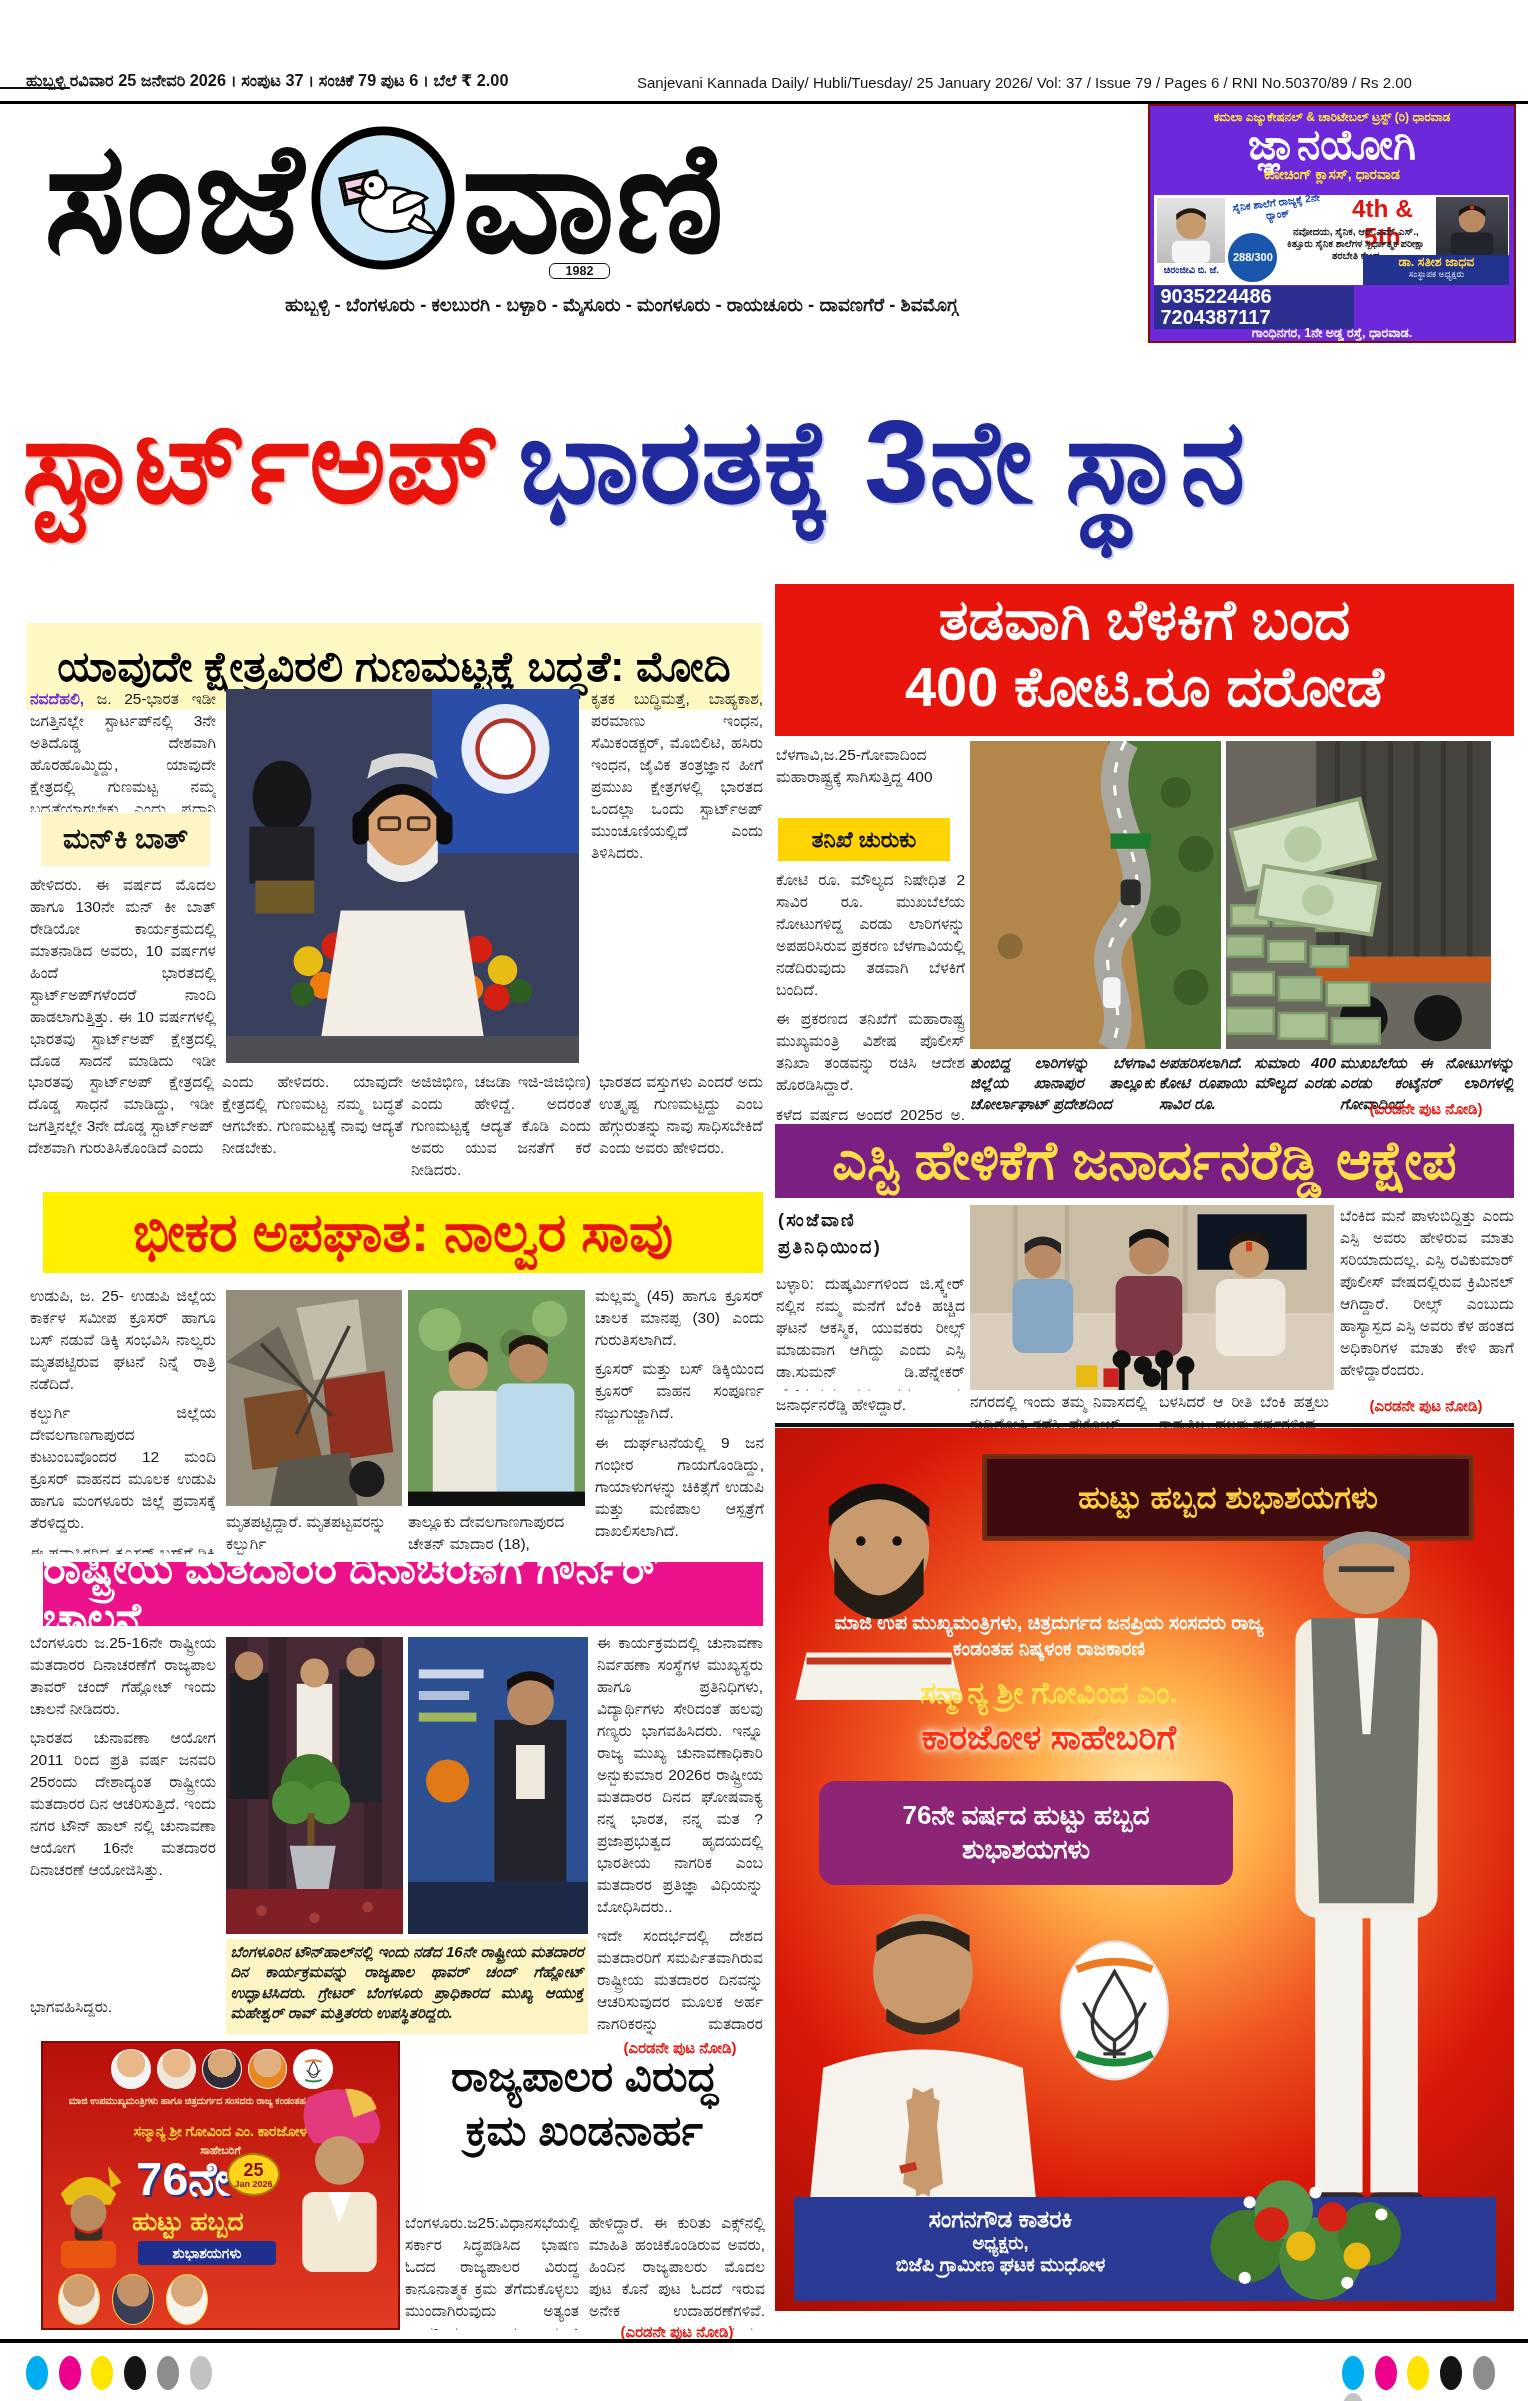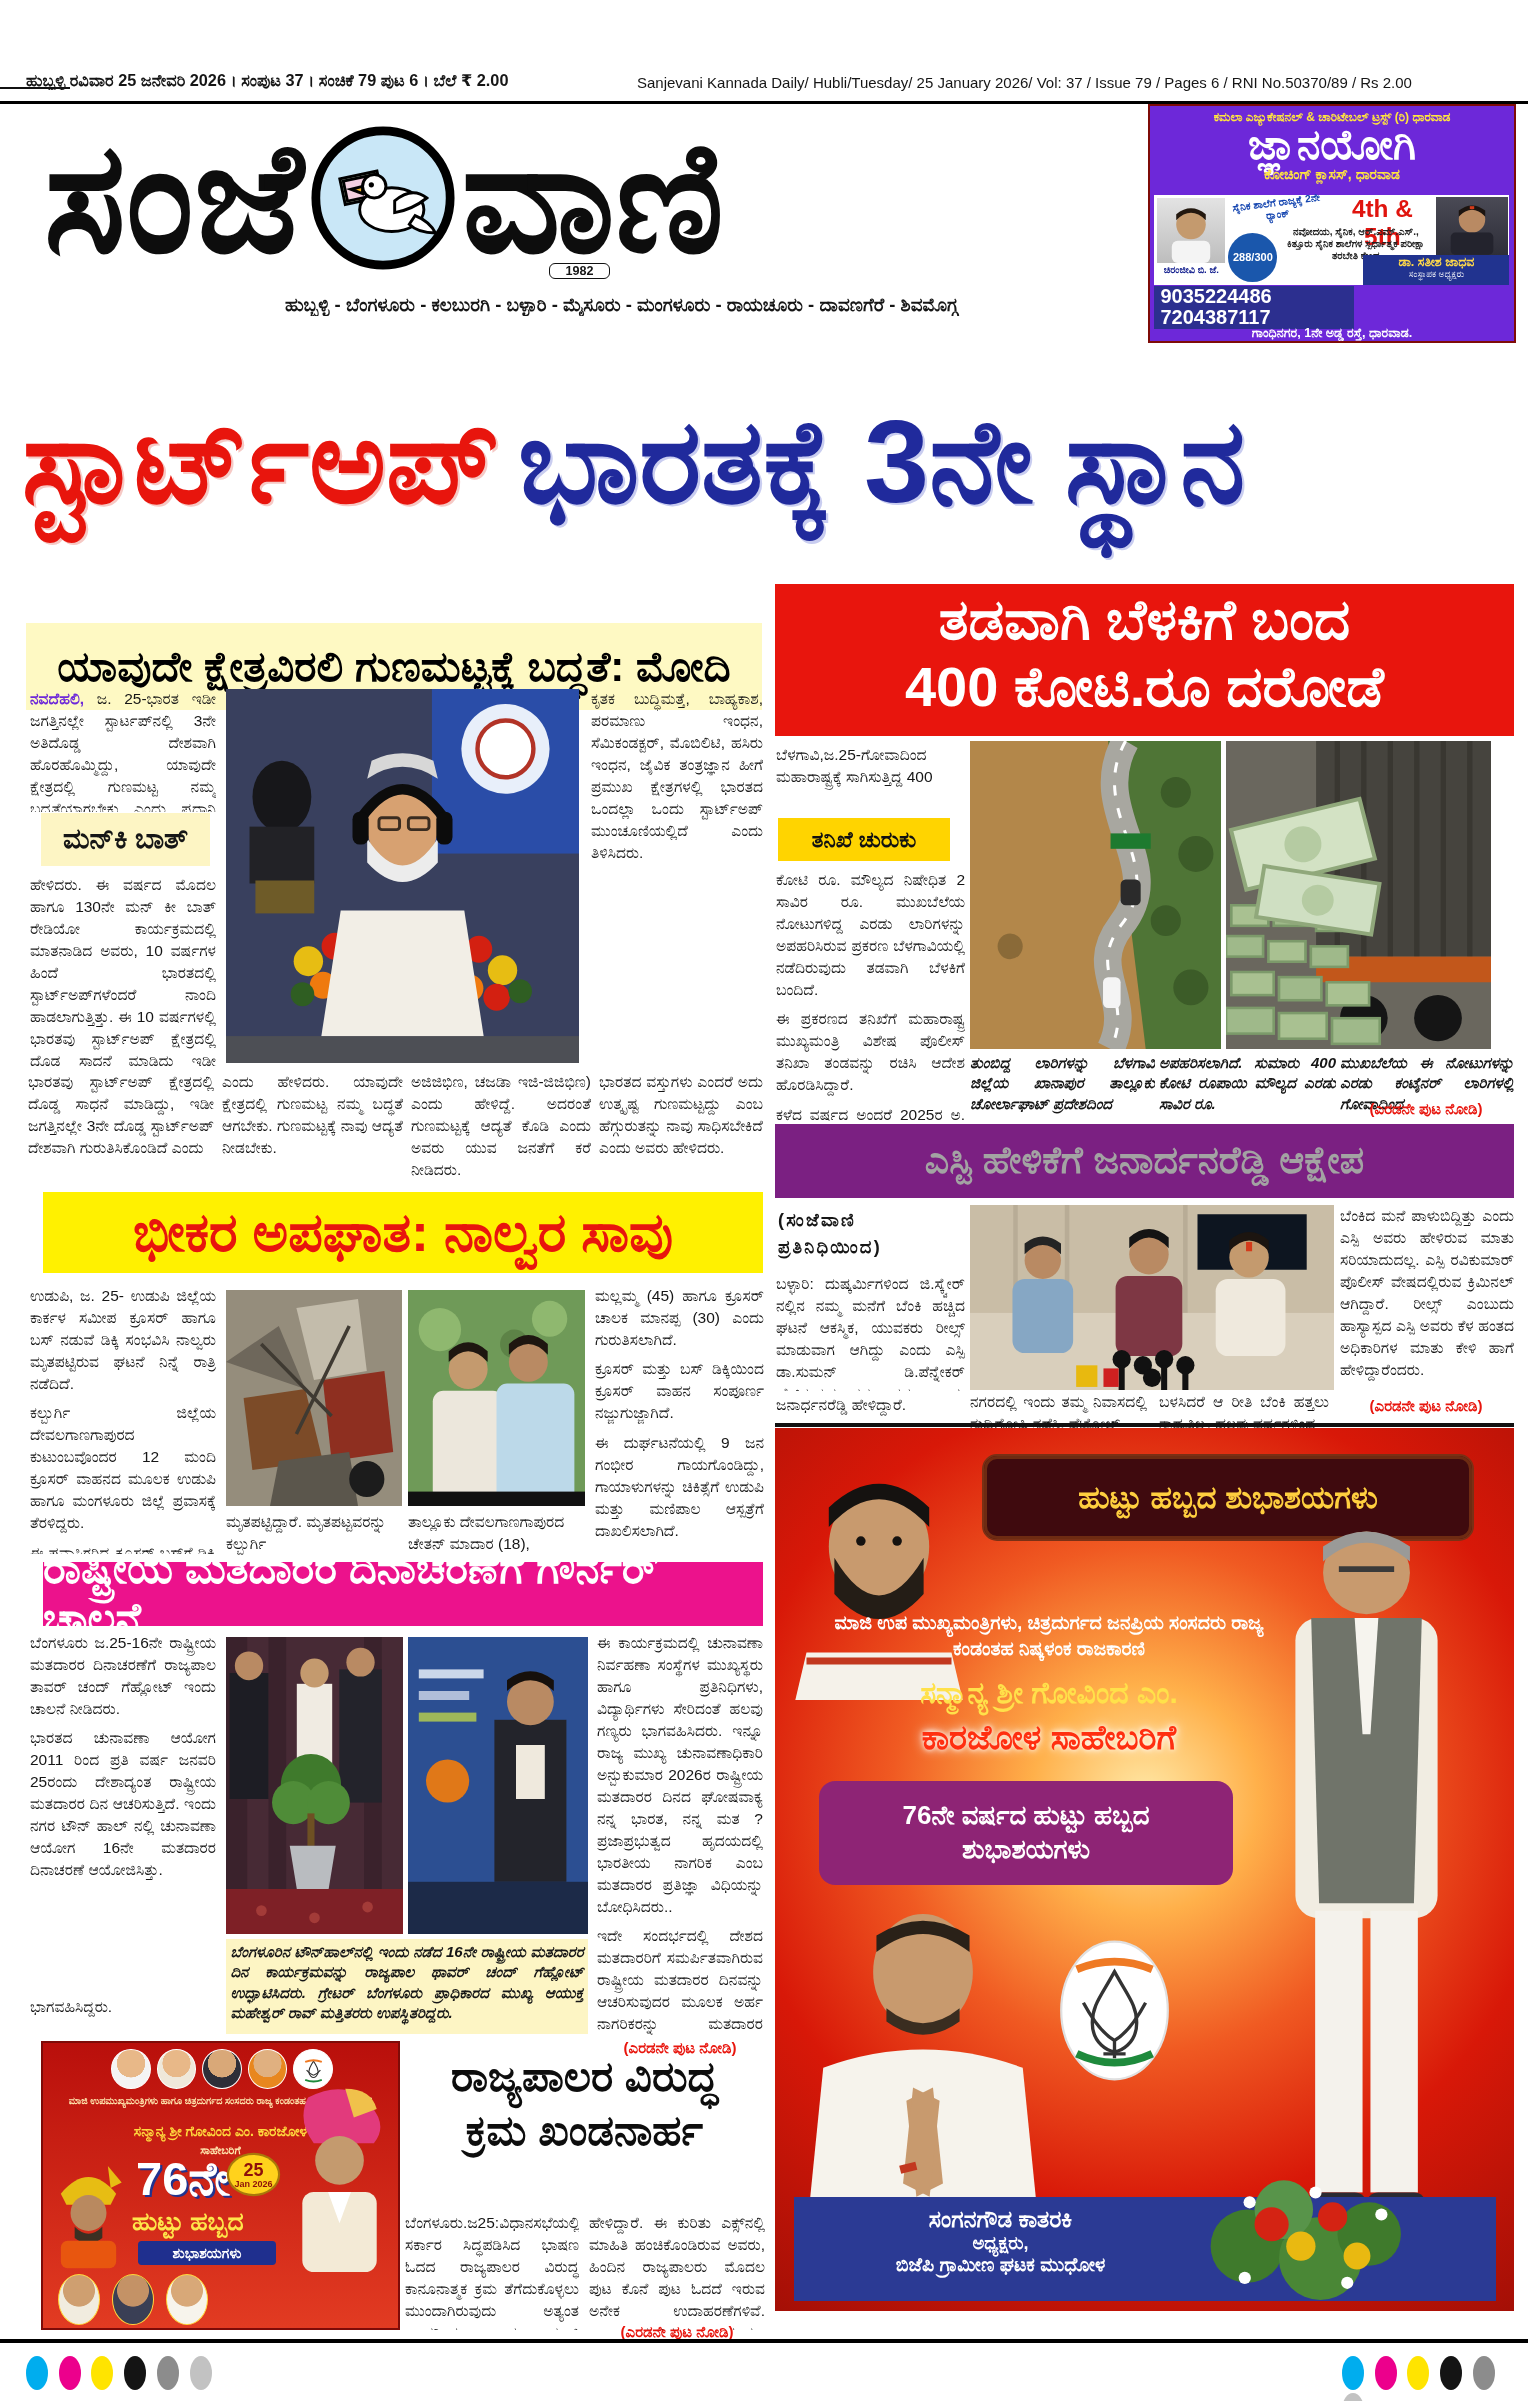--- a/index.html
+++ b/index.html
@@ -373,21 +373,21 @@
         <circle cx="34" cy="62" r="6" fill="#b5cba2"></circle>
       </g>
   </svg>
 </div>
 <div class="abs cap-txt just" style="left:970px;top:1053px;width:185px;height:95px;">ತುಂಬಿದ್ದ ಲಾರಿಗಳನ್ನು ಬೆಳಗಾವಿ ಜಿಲ್ಲೆಯ ಖಾನಾಪುರ ತಾಲ್ಲೂಕು ಚೋರ್ಲಾಘಾಟ್ ಪ್ರದೇಶದಿಂದ</div>
 <div class="abs cap-txt just" style="left:1159px;top:1053px;width:177px;height:95px;">ಅಪಹರಿಸಲಾಗಿದೆ. ಸುಮಾರು 400 ಕೋಟಿ ರೂಪಾಯಿ ಮೌಲ್ಯದ ಎರಡು ಸಾವಿರ ರೂ.</div>
 <div class="abs cap-txt just" style="left:1340px;top:1053px;width:174px;height:69px;">ಮುಖಬೆಲೆಯ ಈ ನೋಟುಗಳನ್ನು ಎರಡು ಕಂಟೈನರ್ ಲಾರಿಗಳಲ್ಲಿ ಗೋವಾದಿಂದ</div>
 <div class="abs ctr red-note" style="left:1338px;top:1100px;width:176px;">(ಎರಡನೇ ಪುಟ ನೋಡಿ)</div>
 
 <div class="abs banner" style="left:775px;top:1124px;width:739px;height:74px;background:#7b2082;">
-  <span class="blk" style="font-size:38px;color:#a3a3a3;">ಎಸ್ಟಿ ಹೇಳಿಕೆಗೆ ಜನಾರ್ದನರೆಡ್ಡಿ ಆಕ್ಷೇಪ</span>
+  <span class="blk" style="font-size:54px;color:#fde047;">ಎಸ್ಟಿ ಹೇಳಿಕೆಗೆ ಜನಾರ್ದನರೆಡ್ಡಿ ಆಕ್ಷೇಪ</span>
 </div>
 <div class="abs b" style="left:778px;top:1207px;width:186px;height:62px;font-size:18px;letter-spacing:2.2px;line-height:1.5;overflow:hidden;">(ಸಂಜೆವಾಣಿ ಪ್ರತಿನಿಧಿಯಿಂದ)</div>
 <div class="abs body-txt just" style="left:776px;top:1273px;width:189px;height:118px;">ಬಳ್ಳಾರಿ: ದುಷ್ಕರ್ಮಿಗಳಿಂದ ಜಿ.ಸ್ಕ್ವೇರ್ ನಲ್ಲಿನ ನಮ್ಮ ಮನೆಗೆ ಬೆಂಕಿ ಹಚ್ಚಿದ ಘಟನೆ ಆಕಸ್ಮಿಕ, ಯುವಕರು ರೀಲ್ಸ್ ಮಾಡುವಾಗ ಆಗಿದ್ದು ಎಂದು ಎಸ್ಪಿ ಡಾ.ಸುಮನ್ ಡಿ.ಪೆನ್ನೇಕರ್ ಹೇಳಿರುವುದು ಸಮಂಜಸವಲ್ಲ ಎಂದು ಮಾಜಿ ಸಚಿವ, ಗಂಗಾವತಿ ಶಾಸಕ ಗಾಲಿ</div>
 <div class="abs" style="left:970px;top:1205px;width:364px;height:185px;overflow:hidden;">
   <svg width="364" height="185" viewBox="0 0 240 120" preserveAspectRatio="none">
     <rect width="240" height="120" fill="#c9bda6"></rect>
     <g stroke="#b8ac96" stroke-width="3">
         <line x1="30" y1="0" x2="30" y2="70"></line>
         <line x1="64" y1="0" x2="64" y2="70"></line>
         <line x1="142" y1="0" x2="142" y2="70"></line>
@@ -422,21 +422,21 @@
   <p>ಬೆಂಕಿದ ಮನೆ ಪಾಳುಬಿದ್ದಿತ್ತು ಎಂದು ಎಸ್ಪಿ ಅವರು ಹೇಳಿರುವ ಮಾತು ಸರಿಯಾದುದಲ್ಲ. ಎಸ್ಪಿ ರವಿಕುಮಾರ್ ಪೊಲೀಸ್ ವೇಷದಲ್ಲಿರುವ ಕ್ರಿಮಿನಲ್ ಆಗಿದ್ದಾರೆ. ರೀಲ್ಸ್ ಎಂಬುದು ಹಾಸ್ಯಾಸ್ಪದ ಎಸ್ಪಿ ಅವರು ಕೆಳ ಹಂತದ ಅಧಿಕಾರಿಗಳ ಮಾತು ಕೇಳಿ ಹಾಗೆ ಹೇಳಿದ್ದಾರೆಂದರು.</p>
   <p>ಪೊಲೀಸರು ಹೇಳಿರುವಂತೆ ವೀಡಿಯೋ ಮಾಡಿದವರು</p>
 </div>
 <div class="abs body-txt" style="left:776px;top:1394px;width:189px;height:24px;">ಜನಾರ್ಧನರೆಡ್ಡಿ ಹೇಳಿದ್ದಾರೆ.</div>
 <div class="abs body-txt just" style="left:970px;top:1391px;width:177px;height:46px;">ನಗರದಲ್ಲಿ ಇಂದು ತಮ್ಮ ನಿವಾಸದಲ್ಲಿ ಸುದ್ದಿಗೋಷ್ಠಿ ನಡೆಸಿ, ಪೆಟ್ರೋಲ್</div>
 <div class="abs body-txt just" style="left:1159px;top:1391px;width:170px;height:46px;">ಬಳಸಿದರೆ ಆ ರೀತಿ ಬೆಂಕಿ ಹತ್ತಲು ಸಾಧ್ಯವಿಲ್ಲ. ಹಲವು ವರ್ಷಗಳಿಂದ</div>
 <div class="abs ctr red-note" style="left:1338px;top:1397px;width:176px;">(ಎರಡನೇ ಪುಟ ನೋಡಿ)</div>
 <div class="abs" style="left:775px;top:1423px;width:739px;height:3.7px;background:#111;"></div>
 
 <div class="abs" style="left:775px;top:1428px;width:739px;height:883px;overflow:hidden;background:radial-gradient(circle at 50% 42%, #ffe9a8 0%, #ffb04a 18%, #f05a22 40%, #d81808 65%, #a40f06 100%);">
-  <div class="abs banner" style="left:207px;top:26px;width:488px;height:83px;background:#3f0a0e;border:2.2px solid #7a3015;border-radius:15px;box-shadow:inset 0 0 0 3px #6e2b12;">
+  <div class="abs banner" style="left:207px;top:26px;width:488px;height:83px;background:#3f0a0e;border:2.2px solid #7a3015;border-radius:3px;box-shadow:inset 0 0 0 3px #6e2b12;">
     <span class="blk" style="font-size:31px;color:#ffcf3f;">ಹುಟ್ಟು ಹಬ್ಬದ ಶುಭಾಶಯಗಳು</span>
   </div>
   <div class="abs" style="left:18.5px;top:21px;width:170px;height:251px;">
     <svg width="170" height="251" viewBox="0 0 120 180">
       <ellipse cx="60" cy="70" rx="36" ry="42" fill="#c89a6e"></ellipse>
       <path d="M24 56 Q60 16 96 56 L96 42 Q60 8 24 42 Z" fill="#151210"></path>
       <path d="M28 78 Q60 132 92 78 L92 104 Q60 140 28 104 Z" fill="#241d16"></path>
       <circle cx="47" cy="66" r="3.4" fill="#151210"></circle>
         <circle cx="73" cy="66" r="3.4" fill="#151210"></circle>
       <path d="M8 146 L112 146 L120 180 L0 180 Z" fill="#f5f2ea"></path>

